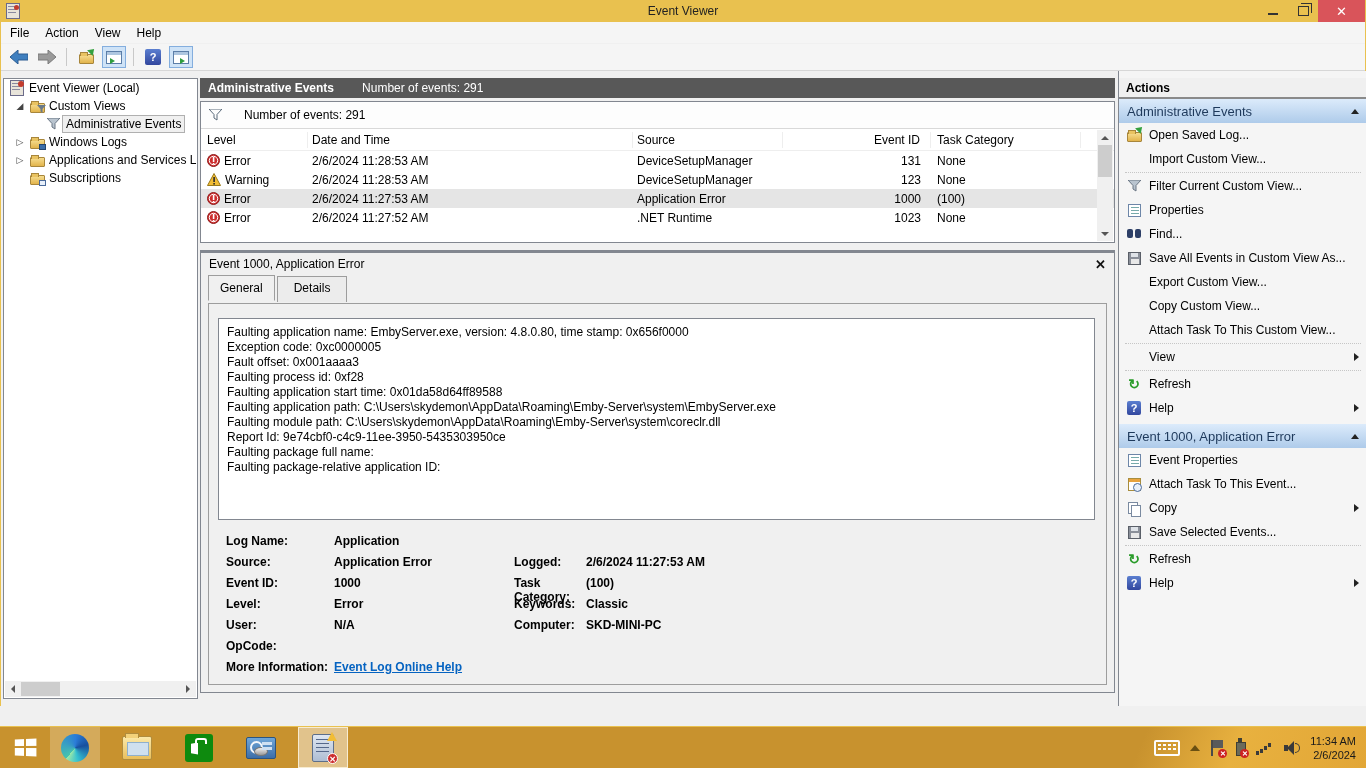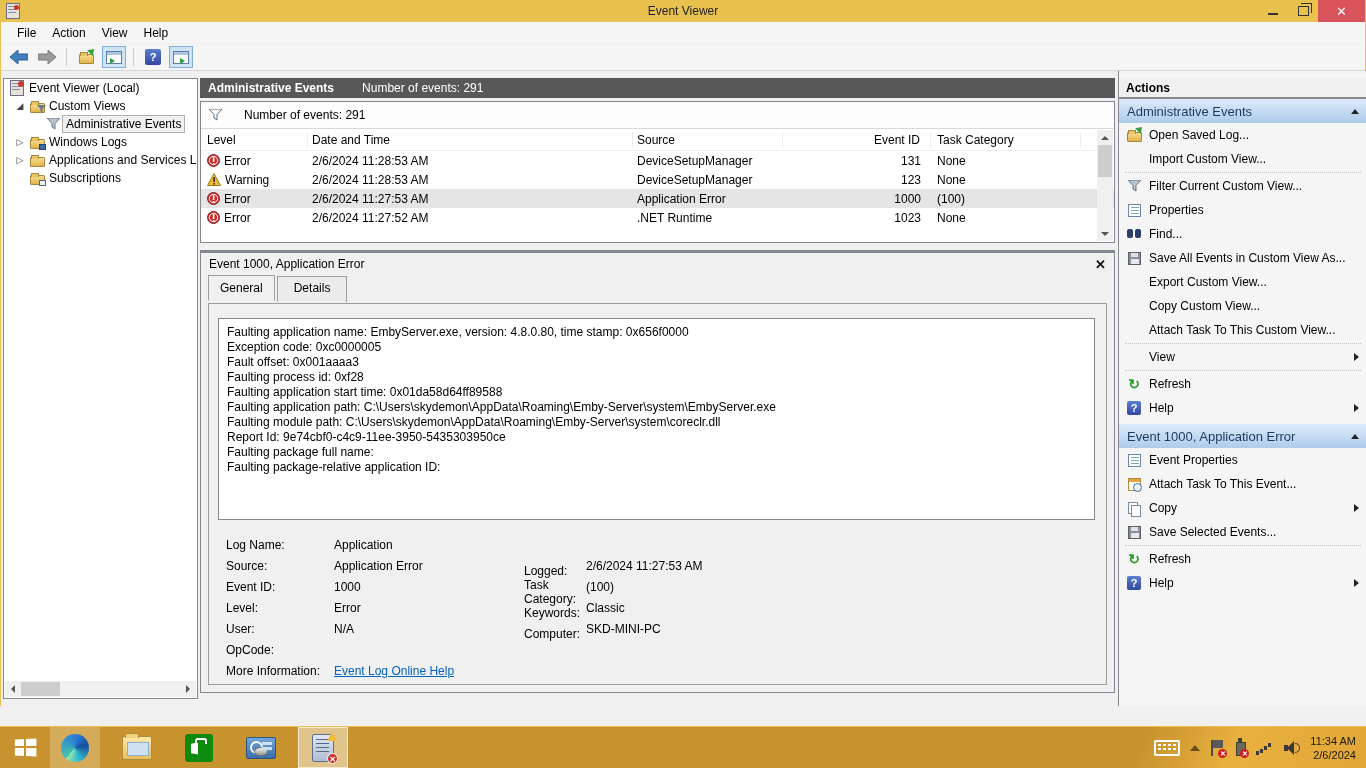--- a/index.html
+++ b/index.html
@@ -13,21 +13,21 @@
   .titlebar .app-ic { width:14px; height:16px; margin:0 6px 0 5px; background:#e8e4da; border:1px solid #6b6b8a; position:relative; }
   .titlebar .app-ic::before { content:""; position:absolute; left:1px; top:2px; width:8px; height:1px; box-shadow:0 3px 0 #8a8aa0, 0 6px 0 #8a8aa0; background:#8a8aa0; }
   .titlebar .app-ic::after { content:""; position:absolute; right:0px; top:1px; width:5px; height:5px; border-radius:50%; background:#c23b2e; }
   .title-text { position:absolute; left:0; right:0; text-align:center; color:#222; }
   .win-controls { margin-left:auto; display:flex; height:22px; z-index:2; }
   .wc { width:30px; height:22px; display:flex; align-items:center; justify-content:center; color:#333; }
   .wc-min::before { content:""; width:10px; height:2px; background:#333; margin-top:6px; }
   .wc-restore::before { content:""; width:9px; height:8px; border:1px solid #333; box-shadow:2px -2px 0 -0px #e9c14f, 3px -3px 0 0px #333; }
   .wc-close { width:47px; background:#d9545a; color:#fff; font-size:13px; }
 
-  .menubar { position:absolute; left:0; top:22px; right:0; height:22px; background:#f5f5f5; display:flex; align-items:center; padding-left:8px; border-bottom:1px solid #f0f0f0; }
+  .menubar { position:absolute; left:0; top:22px; right:0; height:22px; background:#f5f5f5; display:flex; align-items:center; padding-left:1px; border-bottom:1px solid #f0f0f0; }
   .menu-item { padding:3px 8px; }
 
   .toolbar { position:absolute; left:0; top:44px; right:0; height:27px; background:#f5f5f5; border-bottom:1px solid #d7d7d7; display:flex; align-items:center; padding-left:6px; gap:4px; }
   .tb-sep { width:1px; height:18px; background:#c9c9c9; margin:0 3px; }
   .tb-btn { width:24px; height:22px; display:flex; align-items:center; justify-content:center; border:1px solid transparent; }
   .tb-btn.on { background:#cfe3f7; border:1px solid #84aede; }
   .win-glyph { width:16px; height:13px; background:#fff; border:1px solid #5c7ea8; position:relative; }
   .win-glyph::before { content:""; position:absolute; left:0; top:0; right:0; height:3px; background:#aec6e0; }
   .win-glyph .play { position:absolute; top:6px; width:0; height:0; border-top:3px solid transparent; border-bottom:3px solid transparent; border-left:5px solid #2f9e3f; }
   .help-glyph { width:16px; height:16px; background:linear-gradient(#5b7fd0,#32479e); color:#fff; border-radius:2px; font-weight:bold; font-size:11px; display:flex; align-items:center; justify-content:center; }
@@ -84,24 +84,24 @@
   
   .c-detail { position:absolute; left:0; top:172px; right:0; bottom:0; background:#f0f0f0; border:1px solid #828790; border-top:3px solid #828790; }
   .d-title { height:22px; display:flex; align-items:center; padding:0 8px; }
   .d-close { margin-left:auto; font-weight:bold; font-size:13px; color:#111; }
   .tabs { display:flex; padding-left:7px; position:relative; z-index:2; }
   .tab { padding:4px 16px; border:1px solid #9d9d9d; border-bottom:none; background:#ececec; margin-right:2px; position:relative; top:1px; }
   .tab.active { background:#f0f0f0; border-bottom:1px solid #f0f0f0; padding:5px 11px; top:0; }
   .tab-panel { position:absolute; left:7px; right:7px; top:50px; bottom:7px; border:1px solid #9d9d9d; background:#f0f0f0; }
   .desc-box { position:absolute; left:9px; right:11px; top:14px; height:202px; background:#fff; border:1px solid #828790; padding:6px 8px; line-height:15px; overflow:hidden; }
   .fields { position:absolute; left:9px; right:11px; top:230px; bottom:4px; }
-  .frow { position:absolute; height:21px; display:flex; align-items:center; }
+  .frow { position:absolute; height:21px; display:flex; align-items:flex-start;font-weight:bold; }
   .flabel { width:108px; }
   .fval { }
-  .fcol2-label { position:absolute; left:298px; width:80px;margin-top:10px; }
+  .fcol2-label { position:absolute; left:288px; width:80px; }
   .fcol2-val { position:absolute; left:360px; }
   .link { color:#0563c1; text-decoration:underline; }
 
   
   .actions { position:absolute; left:1117px; top:0px; width:249px; height:635px; background:#f5f5f5; border-left:1px solid #828790; }
   .a-title { height:21px; display:flex; align-items:center; padding-left:7px; font-weight:bold; border-bottom:2px solid #8a8a8a; background:#f0f0f0; margin-top:7px; }
   .a-section-hdr { height:24px; background:linear-gradient(#dcebfb,#aecbea); color:#1e395b; font-size:13px; display:flex; align-items:center; padding:0 8px; }
   .a-section-hdr .caret { margin-left:auto; width:0; height:0; border-left:4px solid transparent; border-right:4px solid transparent; border-bottom:5px solid #222; }
   .a-item { height:24px; display:flex; align-items:center; padding:0 8px 0 6px; }
   .a-ic { width:18px; flex:0 0 18px; display:flex; justify-content:center; align-items:center; margin-right:6px; }

